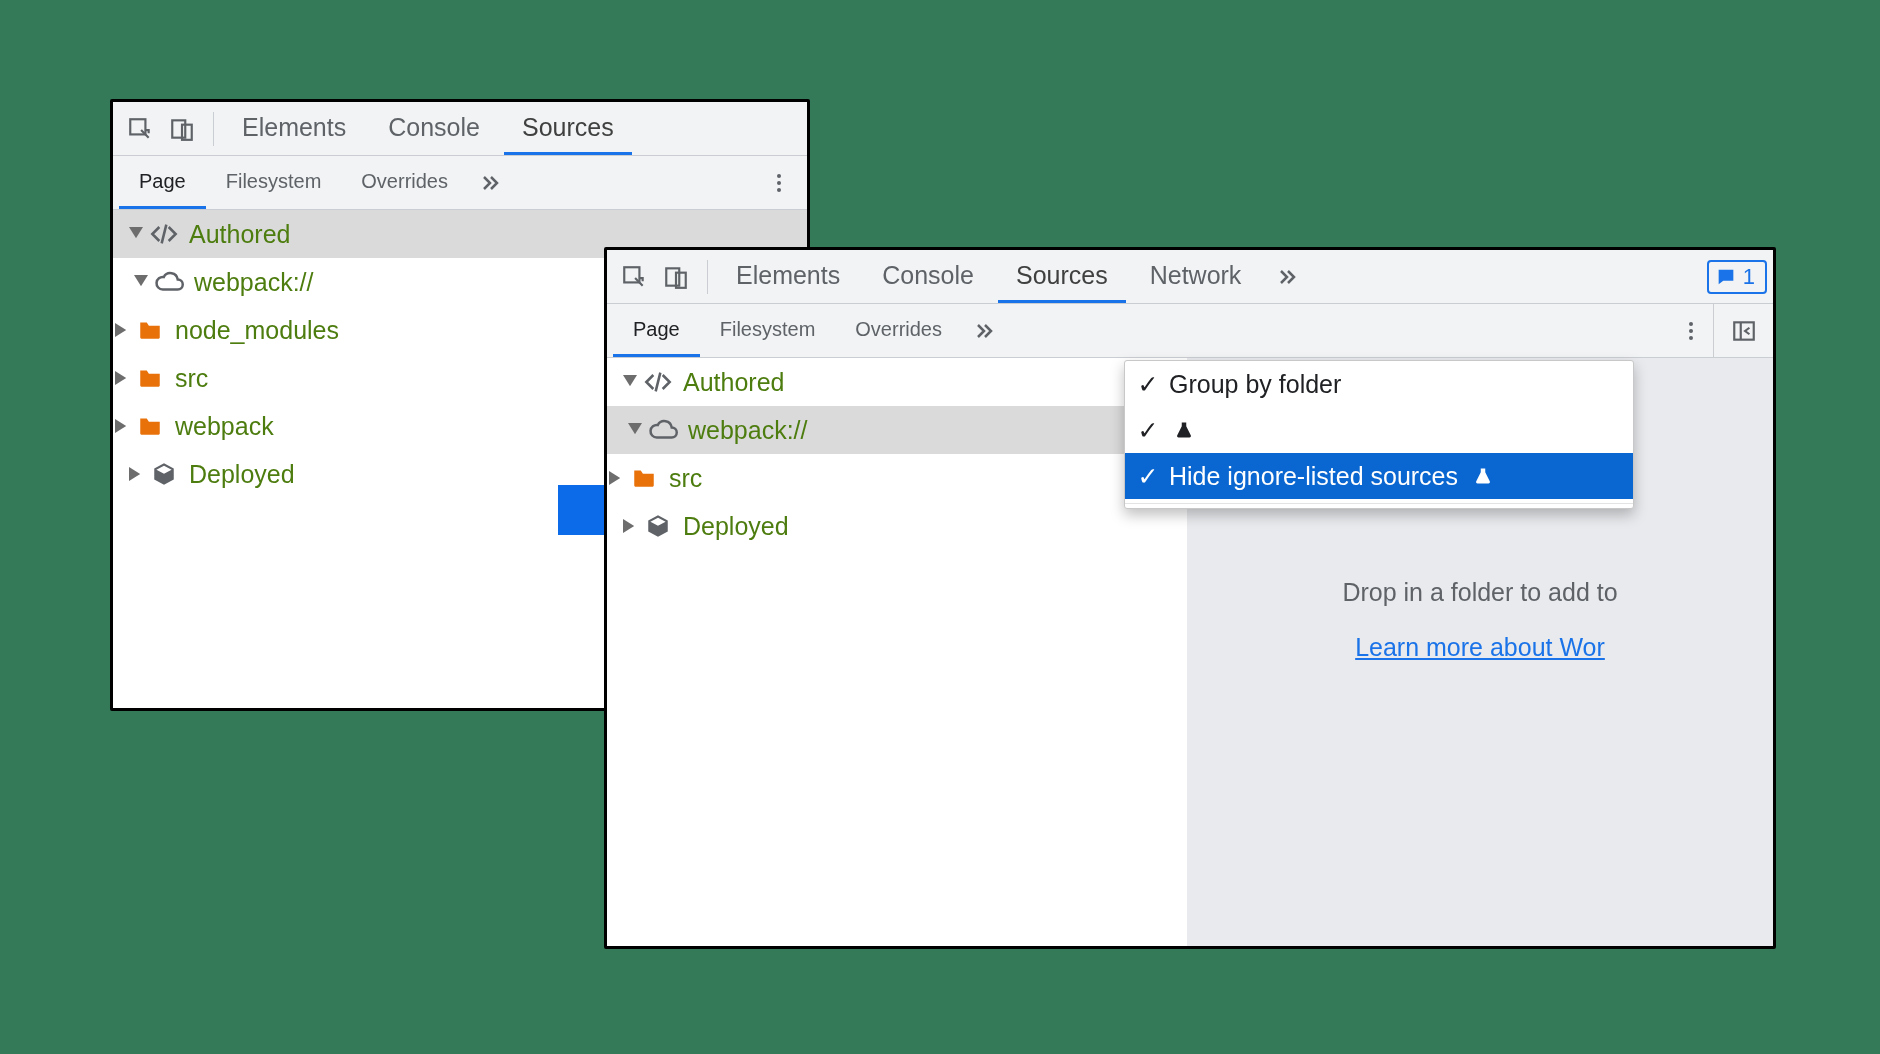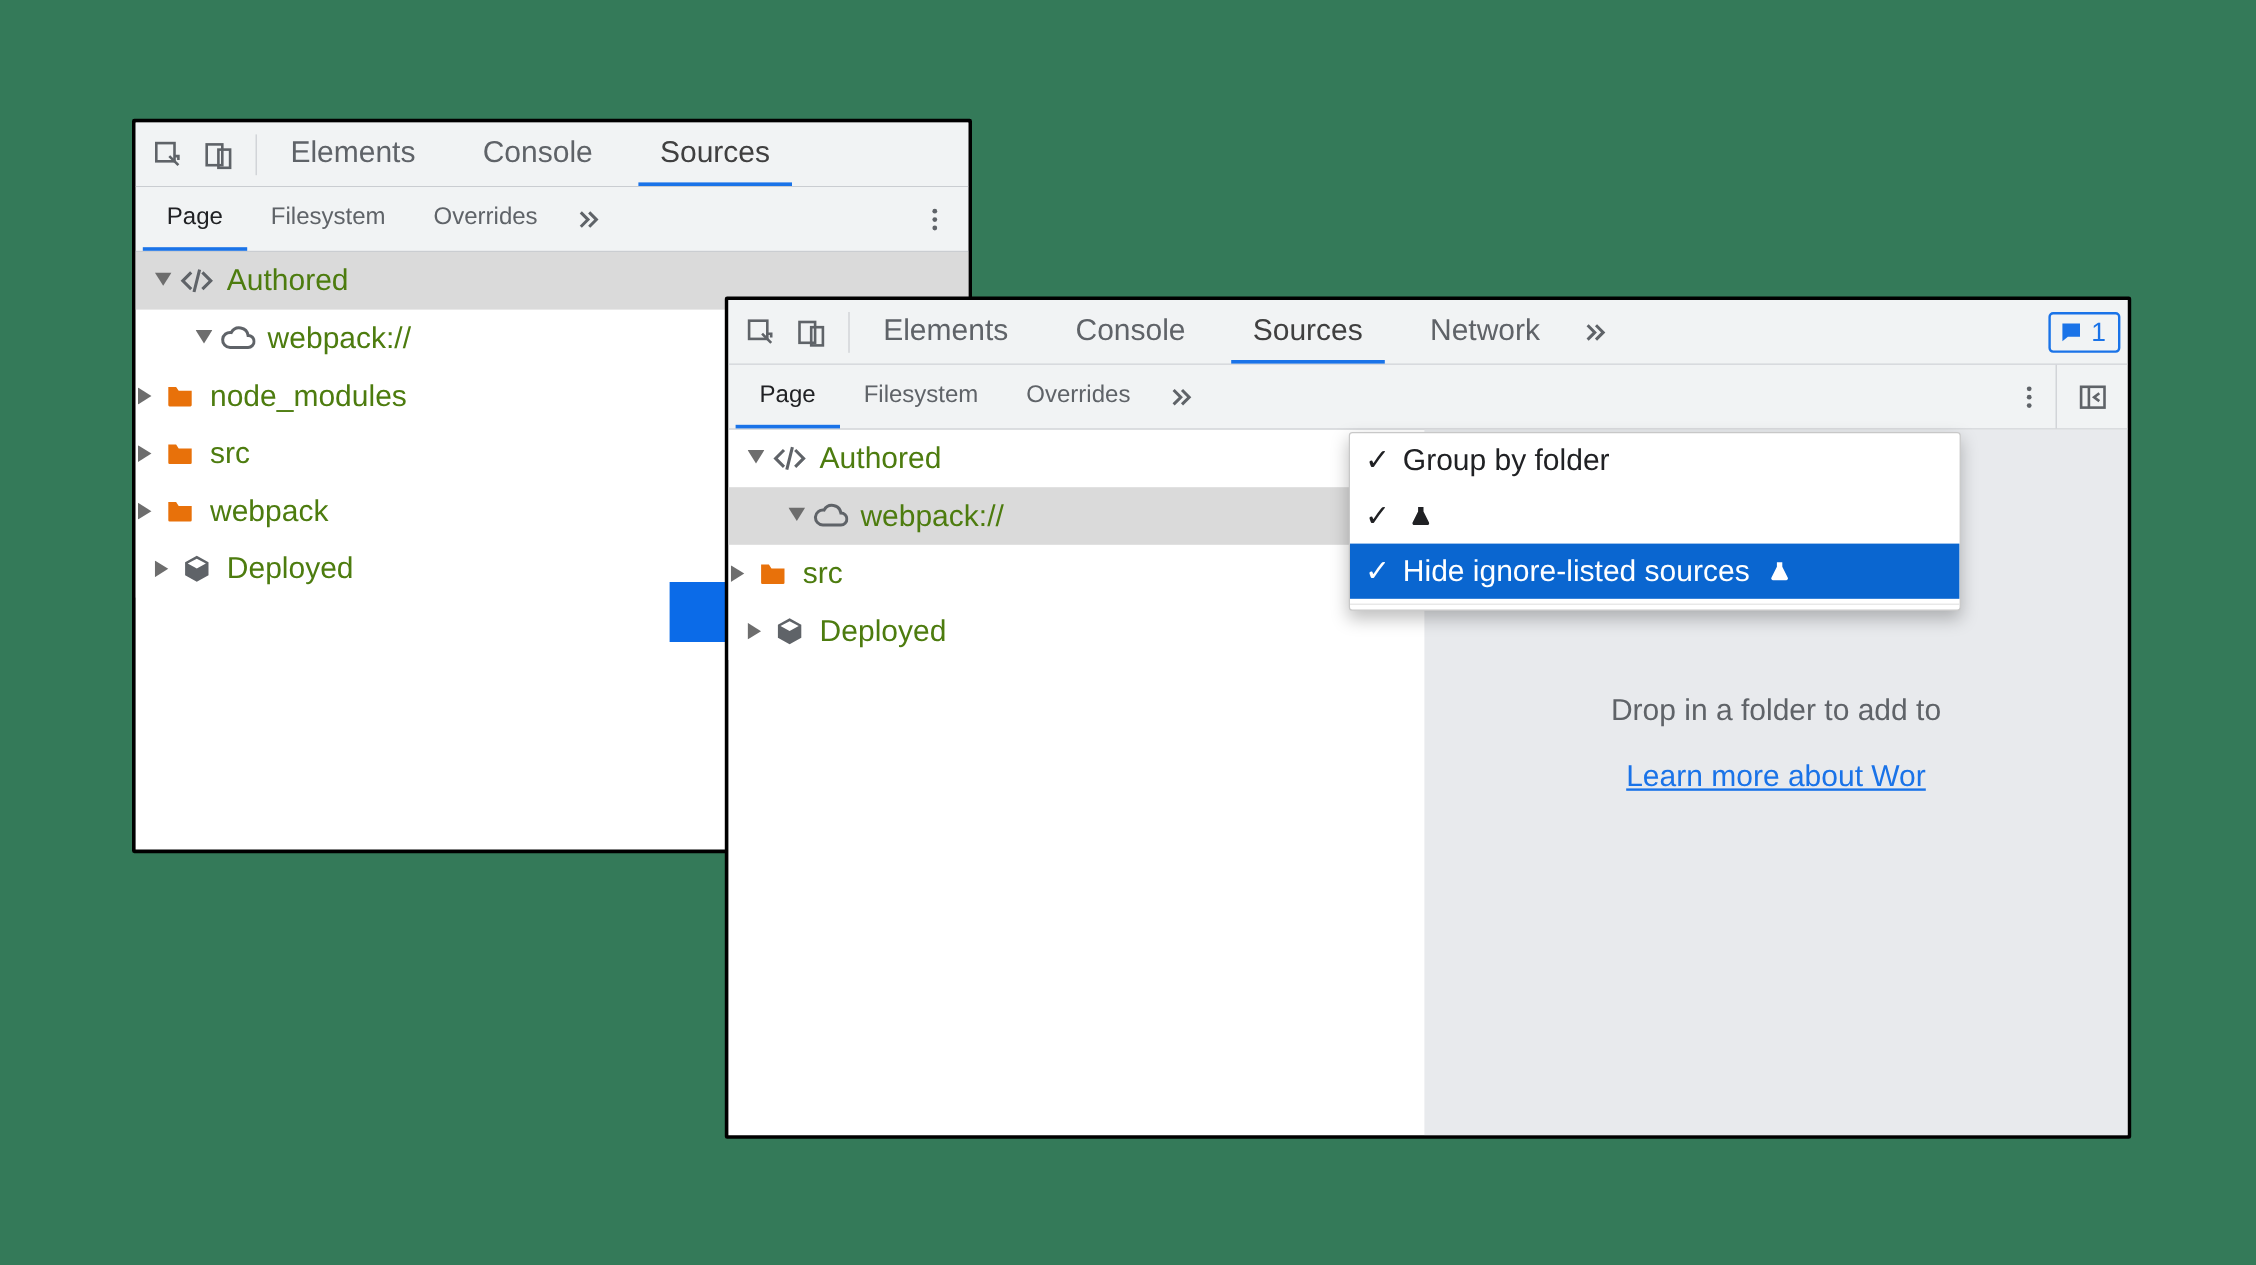--- a/index.html
+++ b/index.html
@@ -30,21 +30,21 @@
     height: 54px;
     padding: 0 6px;
   }
   .toolbar-icon {
     width: 42px; height: 42px;
     display: flex; align-items: center; justify-content: center;
     color: #5f6368;
   }
   .vsep { width: 1px; background: #cacdd1; height: 34px; margin: 0 10px; }
 
-  .main-tabs { display: flex; align-items: stretch; height: 100%; gap: 20px; }
+  .main-tabs { display: flex; align-items: stretch; height: 100%; gap: 6px; }
   .main-tab {
     display: flex; align-items: center;
     padding: 0 18px;
     color: #5f6368;
     font-size: 25px;
     cursor: pointer;
     border-bottom: 3px solid transparent;
   }
   .main-tab.active { color: #404040; border-bottom-color: #1a73e8; }
 
@@ -103,21 +103,21 @@
   .ticon {
     width: 30px; height: 30px; flex: 0 0 30px;
     margin-right: 10px;
     display: inline-flex; align-items: center; justify-content: center;
   }
   .folder-ic { color: #e8710a; }
   .code-ic, .cloud-ic, .cube-ic { color: #5f6368; }
   .tree-label { white-space: nowrap; }
 
   .pad0 { padding-left: 14px; }
-  .pad1 { padding-left: 48px; align-items: center; }
+  .pad1 { padding-left: 19px; align-items: center; }
   .pad2 { }
 
   
   .secondary {
     position: absolute;
     top: 108px; bottom: 0;
     background: #e8eaed;
     padding-top: 220px;
     text-align: center;
     color: #5f6368;

